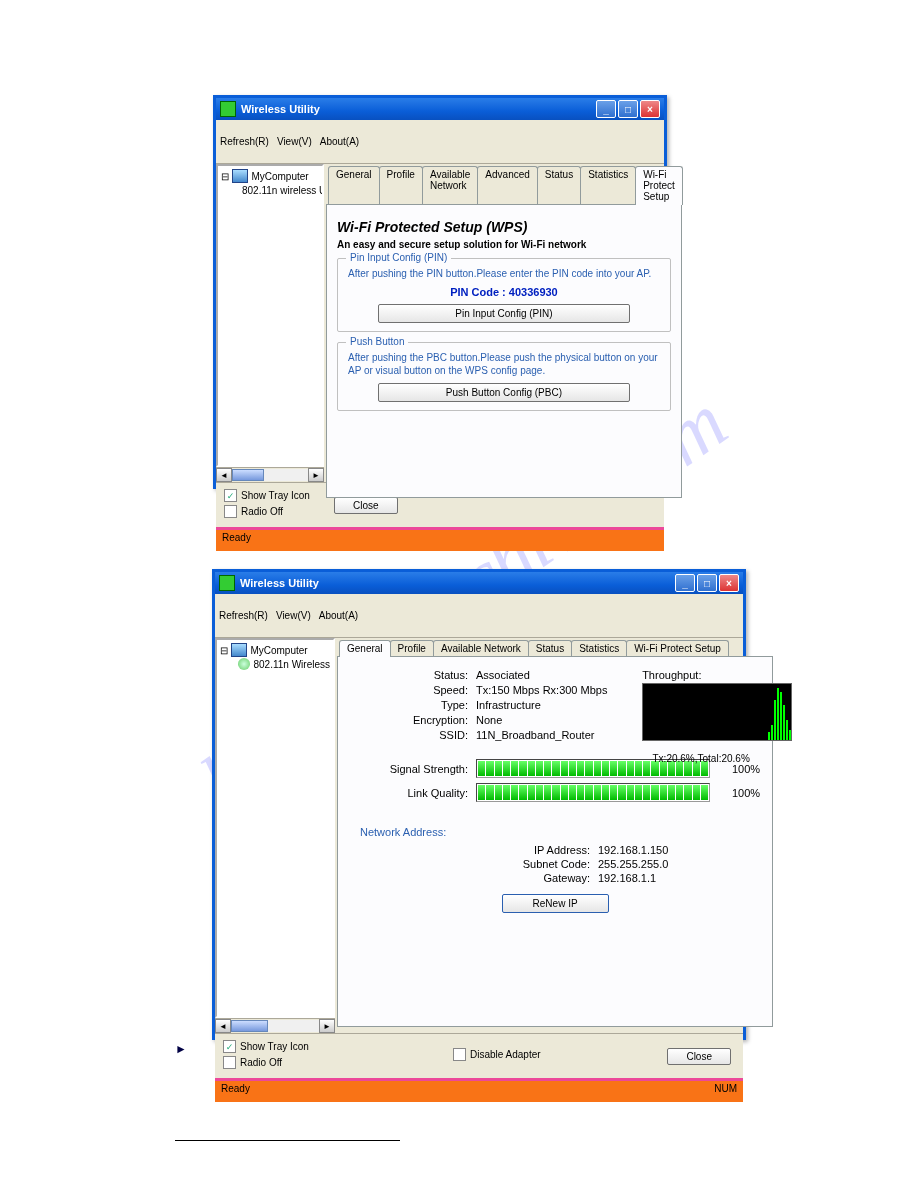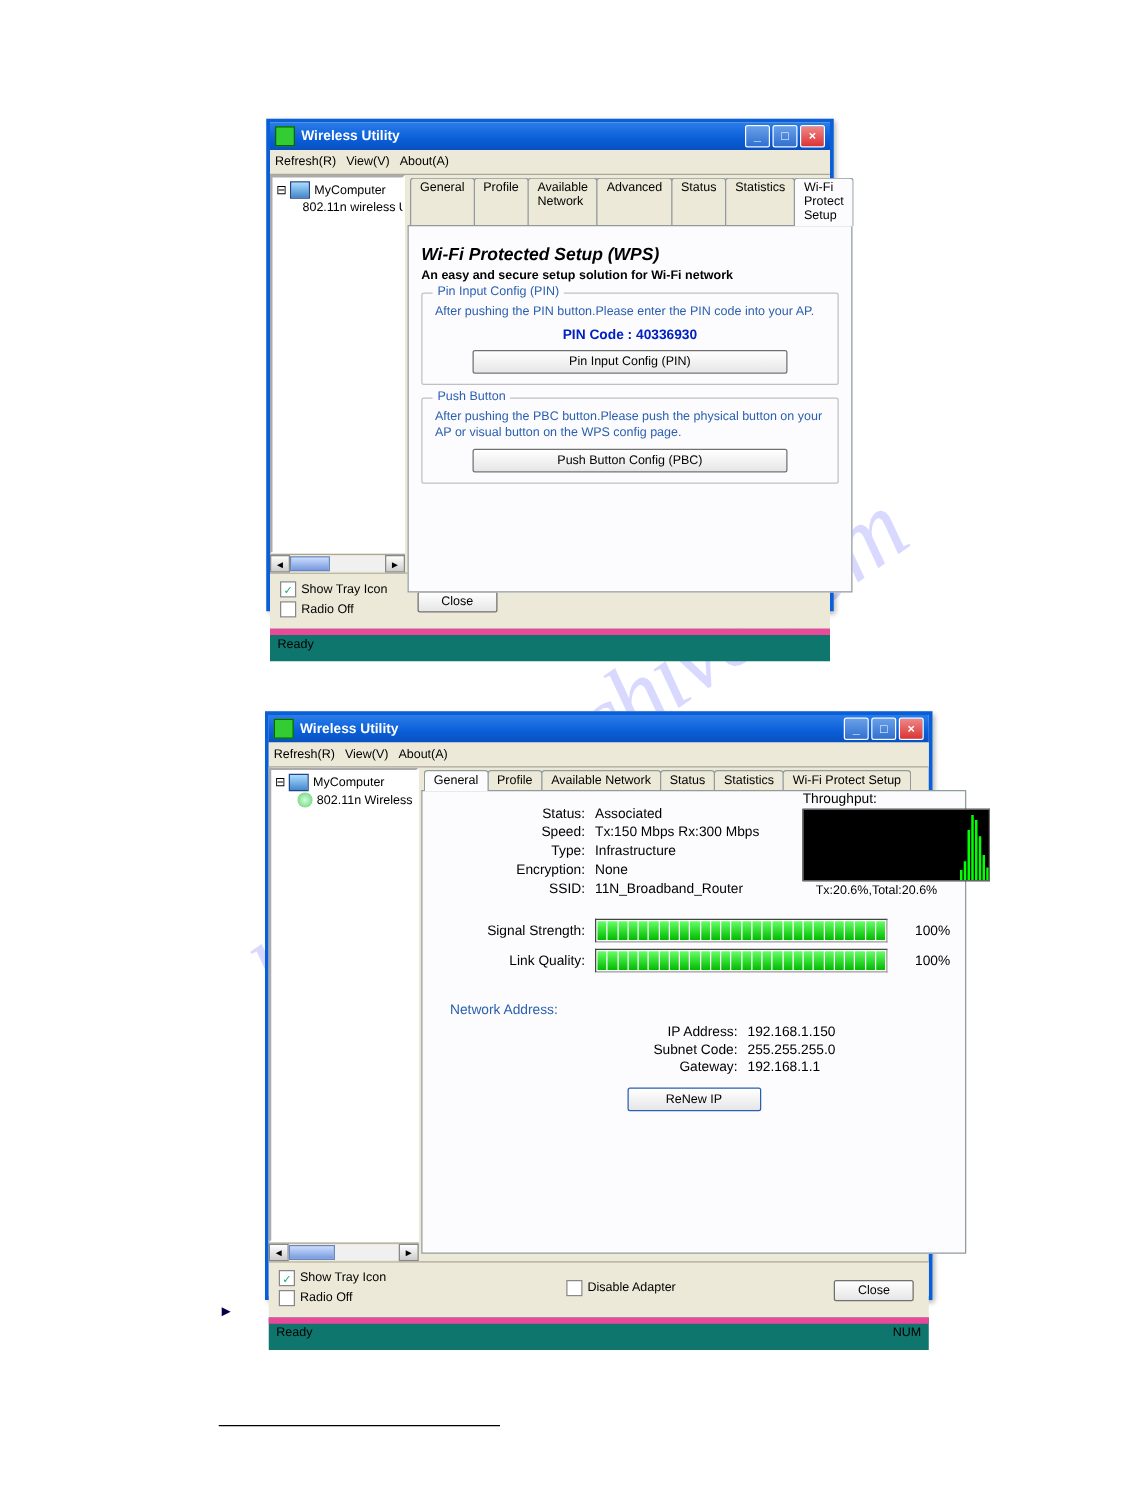--- a/index.html
+++ b/index.html
@@ -4,21 +4,21 @@
 <style>
 body{margin:0;background:#fff;font-family:Tahoma,Arial,sans-serif;font-size:11px;color:#000;width:918px}
 .canvas{position:relative;width:918px;height:1188px}
 .window{position:absolute;border:3px solid #0a5ed8;background:#ece9d8;box-shadow:2px 2px 4px rgba(0,0,0,.3)}
 .titlebar{background:linear-gradient(to bottom,#2a7de8,#0a5ed8 60%,#0850c0);height:22px;display:flex;align-items:center;padding:0 4px;color:#fff;font-weight:bold}
 .titlebar .icon{width:14px;height:14px;background:#3c3;margin-right:5px;border:1px solid #060}
 .titlebar .title{flex:1;font-size:11px}
 .winbtn{width:18px;height:16px;margin-left:2px;border:1px solid #fff;border-radius:2px;display:flex;align-items:center;justify-content:center;font-size:10px;font-weight:bold;color:#fff}
 .minbtn,.maxbtn{background:linear-gradient(#6aa0e8,#3070d0)}
 .closebtn{background:linear-gradient(#e88,#d33)}
-.menubar{background:#ece9d8;border-bottom:1px solid #aca899;padding:4px 4px;font-size:10px;display:flex;gap:8px}
+.menubar{background:#ece9d8;border-bottom:1px solid #aca899;padding:16px 4px;font-size:10px;display:flex;gap:8px}
 .body{display:flex;height:calc(100% - 70px)}
 .tree{border:2px inset #fff;background:#fff;overflow:hidden;flex-shrink:0}
 .tree-inner{padding:3px;font-size:10px}
 .tree-row{white-space:nowrap;display:flex;align-items:center;gap:3px;margin-bottom:1px}
 .tree-row.indent{padding-left:18px}
 .pc-icon{width:14px;height:12px;background:linear-gradient(#adf,#48c);border:1px solid #248}
 .net-icon{width:14px;height:12px;background:radial-gradient(#cfd,#6c6);border-radius:50%}
 .scrollbar-h{height:14px;background:#ece9d8;border-top:1px solid #aca899;display:flex;align-items:center}
 .sb-btn{width:14px;height:12px;background:linear-gradient(#fff,#ccc);border:1px solid #888;font-size:8px;display:flex;align-items:center;justify-content:center}
 .sb-track{flex:1;background:#f0f0f0}
@@ -32,30 +32,30 @@
 .subheading{font-size:10px;font-weight:bold;margin-bottom:8px}
 .groupbox{border:1px solid #c0c0c0;border-radius:2px;padding:8px 10px;margin-bottom:10px;position:relative}
 .groupbox .legend{position:absolute;top:-7px;left:8px;background:#fcfcfe;padding:0 4px;color:#2a5fb0;font-size:10px}
 .groupbox .desc{font-size:10px;color:#2a5fb0;margin-bottom:6px;line-height:1.3}
 .pin-code{text-align:center;color:#0020c0;font-weight:bold;font-size:11px;margin:6px 0}
 .btn{display:block;margin:6px auto 0;padding:3px 0;width:80%;background:linear-gradient(#fff,#e6e6e6);border:1px solid #707070;border-radius:2px;font-size:10px;text-align:center;cursor:pointer}
 .btn-sm{display:inline-block;padding:2px 18px;width:auto;margin:0}
 .bottom{border-top:1px solid #aca899;padding:6px 8px;display:flex;align-items:center;background:#ece9d8}
 .checkbox{display:flex;align-items:center;gap:4px;font-size:10px;margin-bottom:3px}
 .checkbox .box{width:11px;height:11px;border:1px solid #888;background:#fff;display:flex;align-items:center;justify-content:center;font-size:9px;color:#2a7}
-.statusbar{height:17px;border-top:5px solid #ec4899;background:#0f766e;font-size:10px;padding:2px 6px;display:flex;justify-content:space-between}
+.statusbar{height:17px;border-top:3px solid #ec4899;background:#f97316;font-size:10px;padding:2px 6px;display:flex;justify-content:space-between}
 .info-row{display:flex;margin-bottom:3px;font-size:11px}
 .info-row .lbl{width:118px;text-align:right;padding-right:8px}
 .info-row .val{text-align:left}
-.throughput{position:absolute;right:12px;top:0;width:118px}
+.throughput{position:absolute;right:12px;top:12px;width:118px}
 .throughput .cap{font-size:11px;margin-bottom:2px}
 .graph{width:148px;height:56px;background:#000;border:1px solid #666;position:relative;overflow:hidden}
 .graph .bars{position:absolute;bottom:0;right:0;display:flex;align-items:flex-end;gap:1px}
 .graph .bars div{width:2px;background:#0f0}
-.graph-lbl{font-size:10px;text-align:center;margin-top:2px}
+.graph-lbl{font-size:10px;text-align:center;margin-top:12px}
 .bar-row{display:flex;align-items:center;margin:5px 0;font-size:11px}
 .bar-row .lbl{width:118px;text-align:right;padding-right:8px}
 .progress{width:230px;height:15px;border:1px inset #999;background:#fff;display:flex;gap:1px;padding:1px}
 .progress .seg{flex:1;background:linear-gradient(#6f6,#0b0)}
 .bar-row .pct{margin-left:22px}
 .netaddr{margin-top:24px;padding:0 10px}
 .netaddr .title{color:#2a5fb0;font-size:11px;margin-bottom:6px}
 .netaddr .row{display:flex;margin-bottom:2px;font-size:11px}
 .netaddr .row .l{width:230px;text-align:right;padding-right:8px}
 .watermark{position:absolute;left:50%;top:50%;transform:translate(-50%,-50%) rotate(-35deg);font-size:80px;color:rgba(80,80,255,.22);font-style:italic;font-family:Georgia,serif;white-space:nowrap;pointer-events:none;font-weight:300;letter-spacing:-2px}

